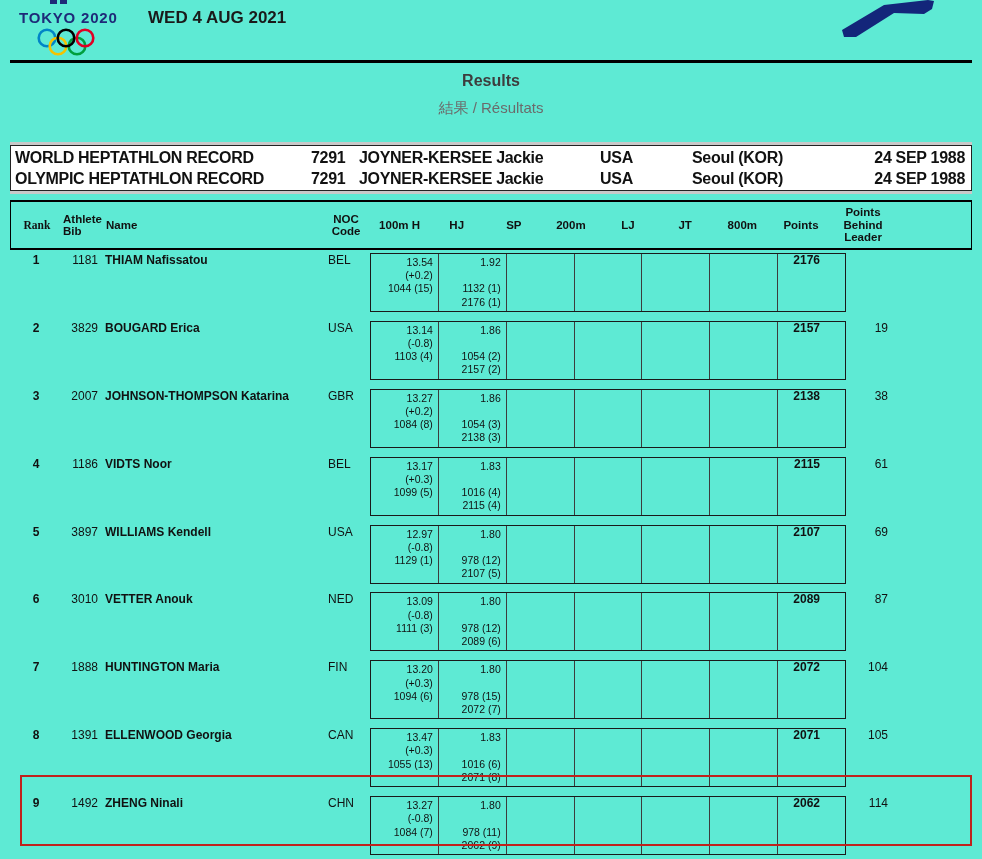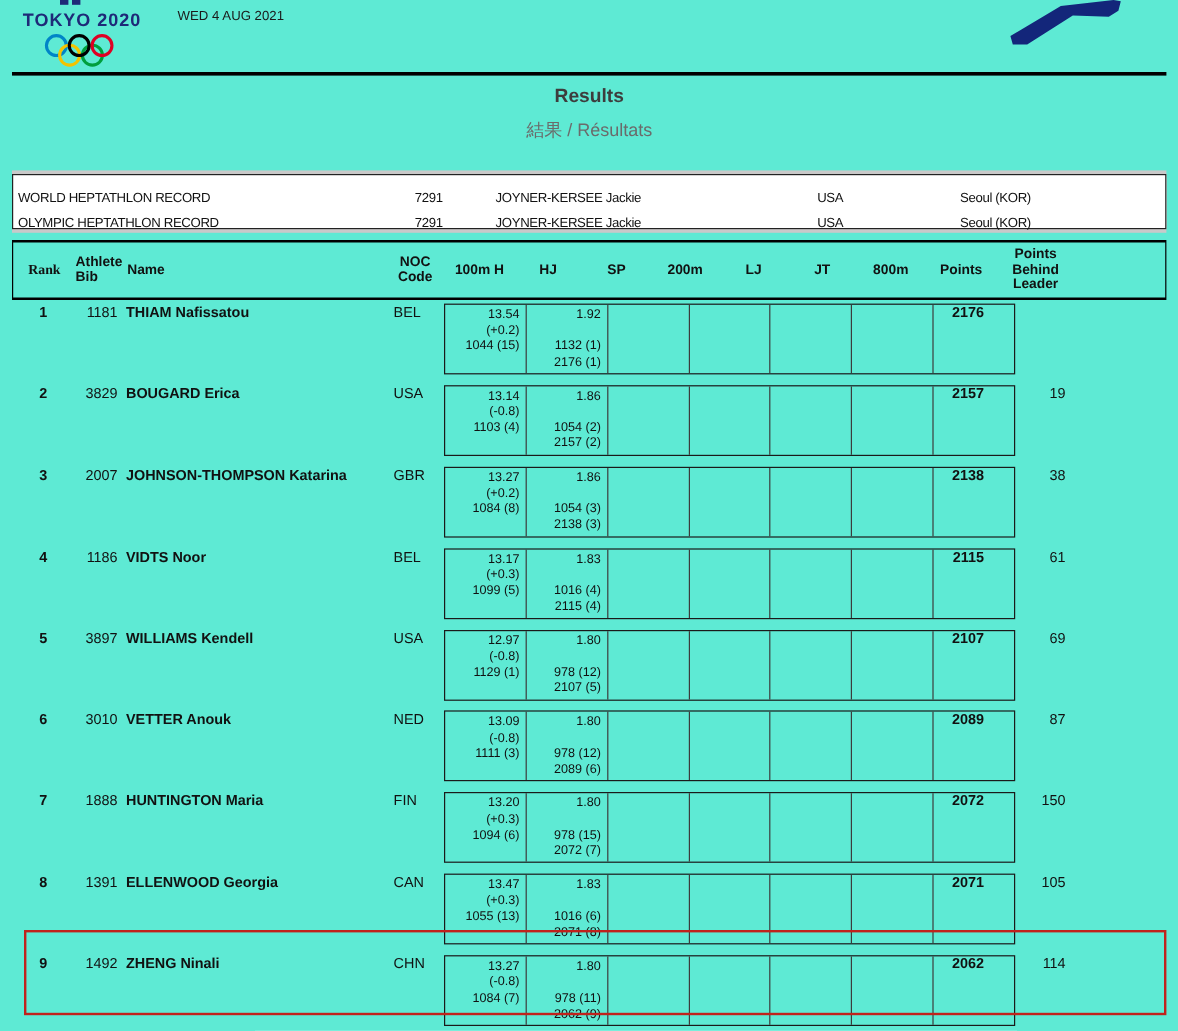--- a/index.html
+++ b/index.html
@@ -7,38 +7,38 @@
   .page {
     position:relative; width:982px; height:859px; overflow:hidden;
     background:#5eead4; font-family:"Liberation Sans", sans-serif; color:#111;
   }
   
   .emblem-frag { position:absolute; top:0; left:50px; display:flex; gap:3px; }
   .emblem-frag span { display:block; width:7px; height:4px; background:#1E2A78; }
   .wordmark { position:absolute; left:19px; top:9px; font-size:15px; font-weight:bold;
     letter-spacing:0.8px; color:#1E2A78; }
   .rings { position:absolute; left:36px; top:27px; }
-  .date-line { position:absolute; left:148px; top:8px; font-size:11px; font-weight:normal; color:#1a1a1a; }
+  .date-line { position:absolute; left:148px; top:8px; font-size:17px; font-weight:bold; color:#1a1a1a; }
   .pictogram { position:absolute; left:822px; top:0; }
   .rule { position:absolute; left:10px; top:60px; width:962px; height:3px; background:#000; }
 
   
   .title-main { position:absolute; top:72px; left:0; width:100%; text-align:center;
     font-size:16px; font-weight:bold; color:#3d3d3d; }
   .title-sub { position:absolute; top:99px; left:0; width:100%; text-align:center;
     font-size:15px; color:#6b6b6b; }
   .title-section { position:absolute; top:126px; left:0; width:100%; text-align:center;
     font-size:12.5px; font-weight:bold; color:#000;margin-top:40px; }
 
   
   .records { position:absolute; left:10px; top:145px; width:962px;
     border:1px solid #222; box-shadow:0 -3px 0 0 #c9c9c9, 0 3px 0 0 #c9c9c9;
     background:#fff; padding:1px 0; }
   .rec-row { display:grid; grid-template-columns:300px 31px 258px 92px 160px 1fr;
-    height:21px; align-items:center; font-size:11px; font-weight:normal; letter-spacing:-0.3px;gap:27px; }
+    height:21px; align-items:center; font-size:16px; font-weight:bold; letter-spacing:-0.3px; }
   .rec-label { padding-left:4px; }
   .rec-pts { text-align:right; }
   .rec-holder { padding-left:17px; }
   .rec-date { text-align:right; padding-right:6px; }
 
   
   .thead { position:absolute; left:10px; top:200px; width:962px; height:50px;
     border-top:2.5px solid #000; border-bottom:2.5px solid #000;
     border-left:1.5px solid #000; border-right:1.5px solid #000;
     display:grid; grid-template-columns:52px 36px 222px 50px 400px 60px 64px 1fr;
@@ -328,21 +328,21 @@
         <div class="eline">978 (15)</div>
         <div class="eline">2072 (7)</div>
       </div>
       <div class="ecell"></div>
       <div class="ecell"></div>
       <div class="ecell"></div>
       <div class="ecell"></div>
       <div class="ecell"></div>
     </div>
     <div class="c points">2072</div>
-    <div class="c behind">150</div>
+    <div class="c behind">104</div>
   </div>
 
   <div class="row">
     <div class="c rank">8</div>
     <div class="c bib">1391</div>
     <div class="c name">ELLENWOOD Georgia</div>
     <div class="c noc">CAN</div>
     <div class="ebox">
       <div class="ecell">
         <div class="eline">13.47</div>

